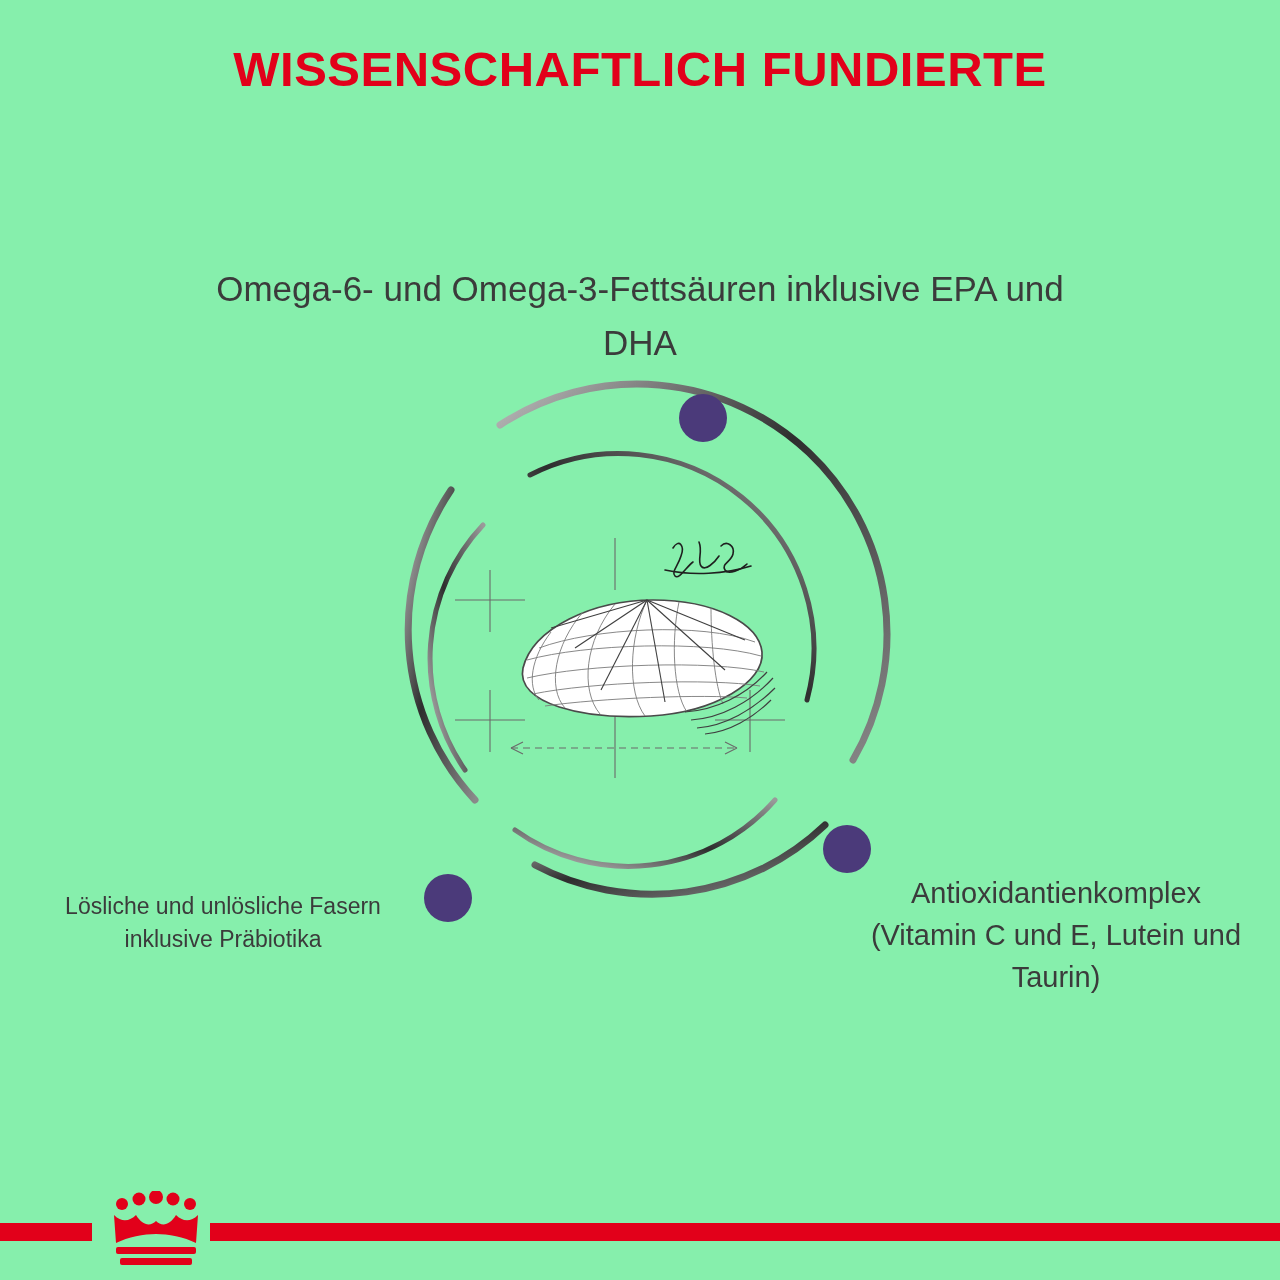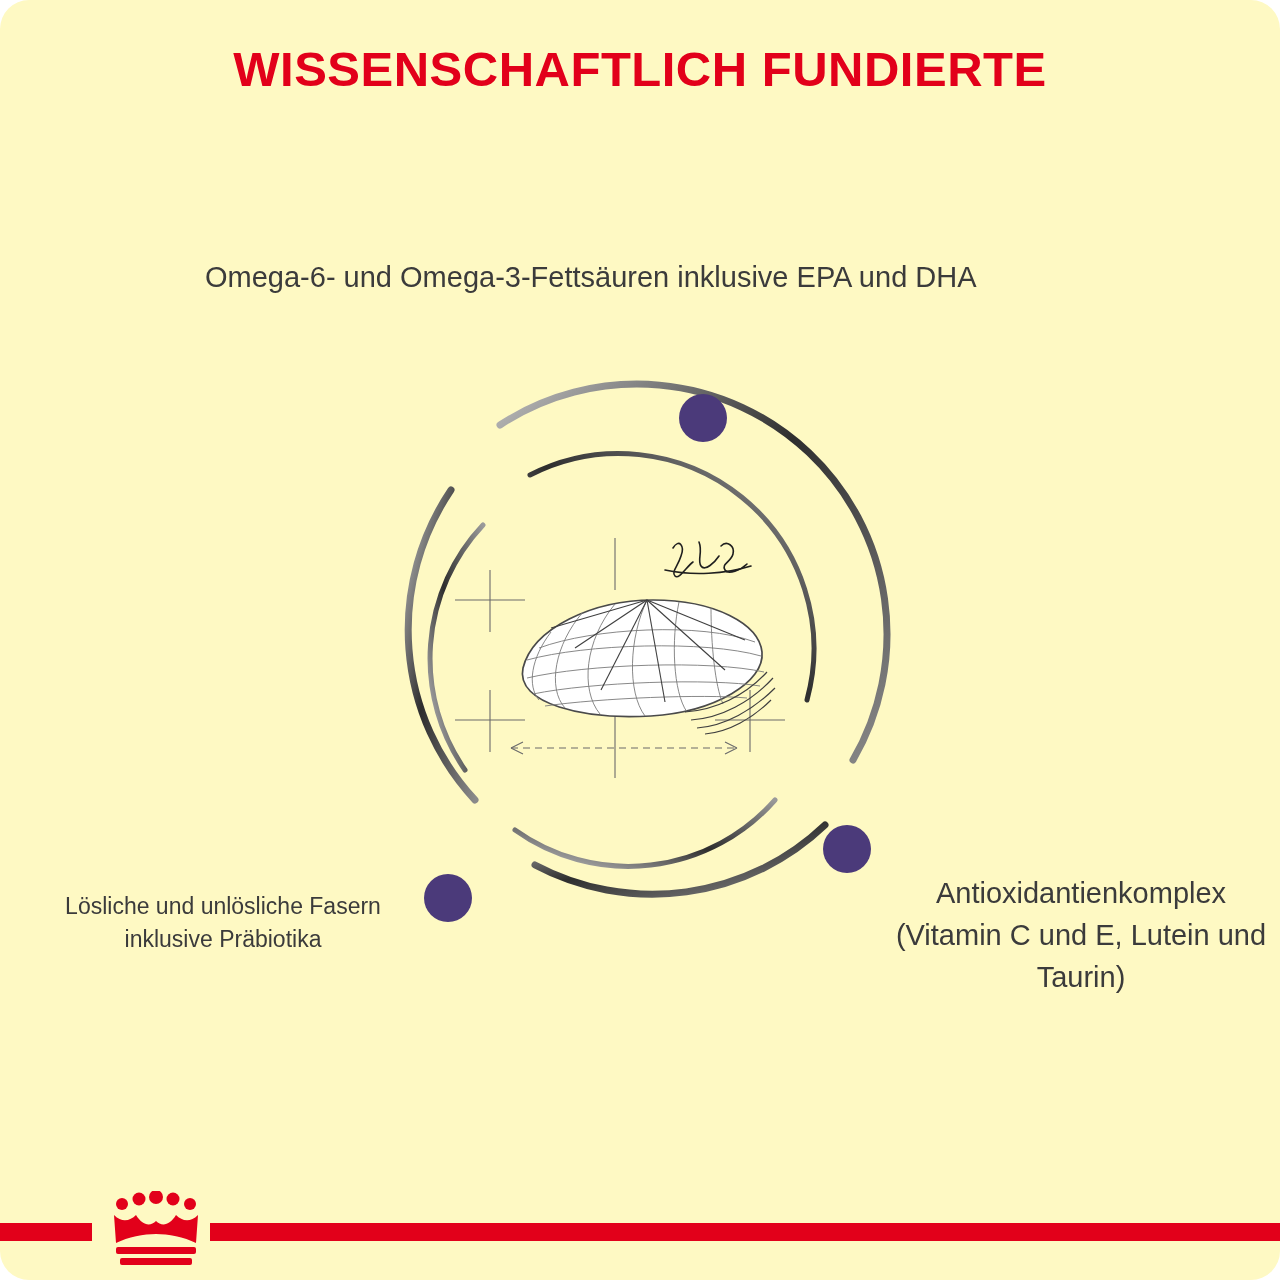--- a/index.html
+++ b/index.html
@@ -11,47 +11,46 @@
     width: 1280px;
     height: 1280px;
     font-family: "Liberation Sans", sans-serif;
     overflow: hidden;
     position: relative;
   }
 
   .page {
     position: absolute;
     inset: 0;
-    background: #fef9c3;
-    border-radius: 29px;
+    background: #86efac;
   }
 
   
   .title {
     position: absolute;
     top: 38px;
     left: 0;
     width: 1280px;
     text-align: center;
     color: #E2001A;
     font-weight: bold;
     font-size: 49px;
     line-height: 1.30;
     letter-spacing: 0.5px;
   }
 
   
   .caption-top {
     position: absolute;
-    top: 255px;
+    top: 262px;
     left: 205px;
     width: 870px;
-    text-align: left;
+    text-align: center;
     color: #3b3b3b;
-    font-size: 29px;
+    font-size: 35px;
     line-height: 1.55;
   }
 
   
   .diagram {
     position: absolute;
     left: 355;
     top: 370px;
     left: 355px;
     width: 560px;
@@ -75,21 +74,21 @@
     left: 28px;
     top: 890px;
     width: 390px;
     text-align: center;
     color: #3b3b3b;
     font-size: 23px;
     line-height: 1.45;
   }
   .caption-right {
     position: absolute;
-    left: 891px;
+    left: 866px;
     top: 872px;
     width: 380px;
     text-align: center;
     color: #3b3b3b;
     font-size: 29px;
     line-height: 1.45;
   }
 
   
   .footer {

